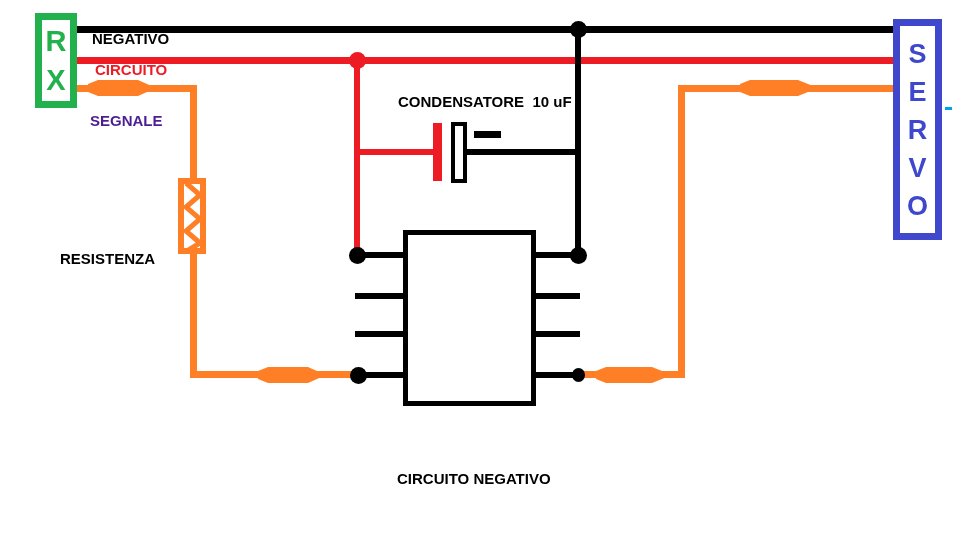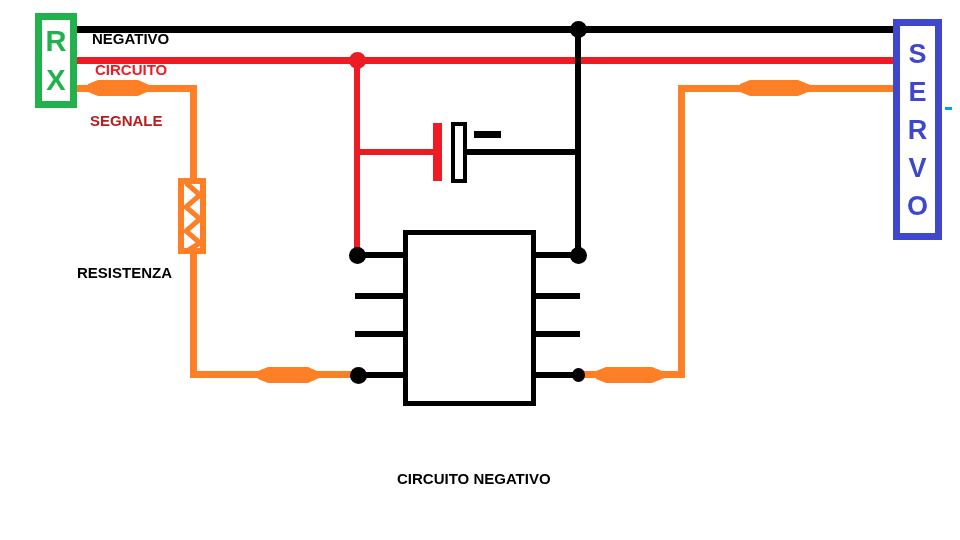--- a/index.html
+++ b/index.html
@@ -9,21 +9,21 @@
   }
   .abs{position:absolute;}
   .wire{position:absolute;}
   .wire.black{background:#000000;}
   .wire.red{background:#ED1C24;}
   .wire.orange{background:#FF7F27;}
   .dot{position:absolute;border-radius:50%;background:#000000;}
   .dot.red{background:#ED1C24;}
   .label{position:absolute;font-weight:bold;font-size:15px;color:#000;white-space:pre;line-height:1.1;}
   .label.red{color:#ED1C24;}
-  .label.orange{color:#b91c1c;}
+  .label.orange{color:#4c1d95;}
   .pin-num{position:absolute;font-weight:bold;font-size:13px;color:#000;}
   .component-box{position:absolute;box-sizing:border-box;background:#ffffff;}
   #rx-box{left:35px;top:13px;width:42px;height:95px;border:7px solid #22B14C;z-index:5;
     display:flex;flex-direction:column;align-items:center;justify-content:center;}
   #rx-box .letter{font-weight:bold;font-size:29px;color:#22B14C;line-height:39px;}
   #servo-box{left:893px;top:19px;width:49px;height:221px;border:7px solid #3F48CC;z-index:5;
     display:flex;flex-direction:column;align-items:center;justify-content:center;}
   #servo-box .letter{font-weight:bold;font-size:27px;color:#3F48CC;line-height:38px;}
   #ic-box{left:403px;top:230px;width:133px;height:176px;border:5px solid #000000;z-index:4;}
   #resistor-box{left:178px;top:178px;width:28px;height:76px;border:6px solid #FF7F27;z-index:4;}
@@ -52,23 +52,24 @@
 
   <div class="wire red" style="left:354px;top:60px;width:6px;height:195px;"></div>
   <div class="wire red" style="left:355px;top:149px;width:80px;height:6px;"></div>
 
   <div class="wire black" style="left:575px;top:29px;width:6px;height:226px;"></div>
   <div class="wire black" style="left:464px;top:149px;width:114px;height:6px;"></div>
 
   <div class="component-box" id="cap-pos-plate"></div>
   <div class="component-box" id="cap-neg-plate"></div>
   <div class="abs" id="cap-polarity-mark"></div>
+  <div class="label" style="left:398px;top:94px;">CONDENSATORE  10 uF</div>
 
   <div class="component-box" id="resistor-box"></div>
-  <div class="label" style="left:60px;top:220px;width:112px;text-align:right;line-height:21px;">
+  <div class="label" style="left:60px;top:206px;width:112px;text-align:left;line-height:21px;">
     <div>RESISTENZA</div>
   </div>
 
   <div class="wire black" style="left:357px;top:252px;width:46px;height:6px;"></div>
   <div class="wire black" style="left:355px;top:293px;width:48px;height:6px;"></div>
   <div class="wire black" style="left:355px;top:331px;width:48px;height:6px;"></div>
   <div class="wire black" style="left:358px;top:372px;width:45px;height:6px;"></div>
   <div class="wire black" style="left:536px;top:252px;width:42px;height:6px;"></div>
   <div class="wire black" style="left:536px;top:293px;width:44px;height:6px;"></div>
   <div class="wire black" style="left:536px;top:331px;width:44px;height:6px;"></div>

